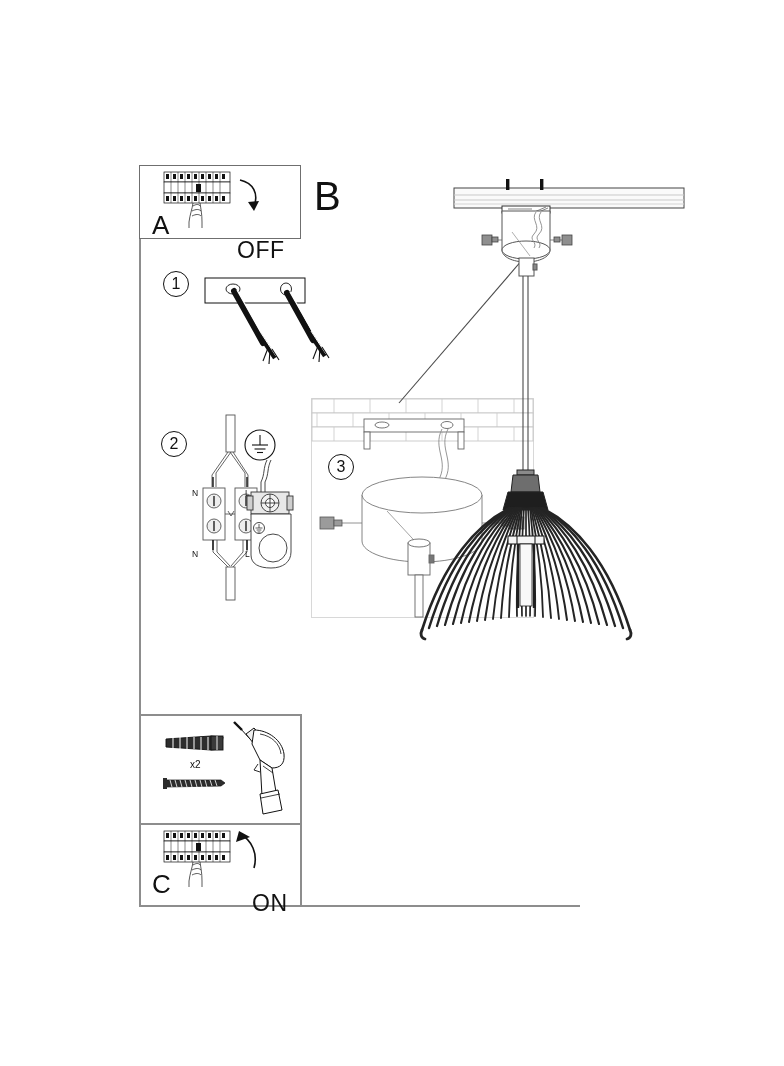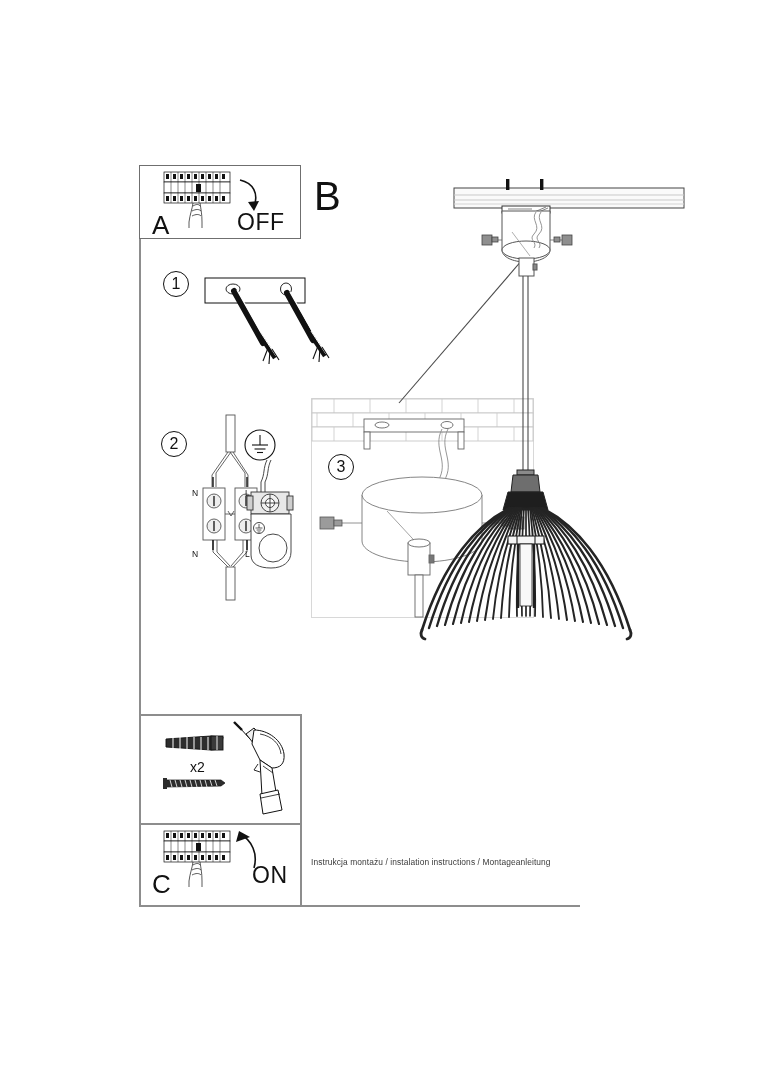--- a/index.html
+++ b/index.html
@@ -40,20 +40,21 @@
   }
   .big-letter.xl { font-size: 40px; }
 
   
   .switch-word {
     position: absolute;
     font-size: 23px;
     color: #111;
     letter-spacing: .5px;
     line-height: 1;
+    margin-top: 28px;
   }
 
   
   .step-num {
     position: absolute;
     width: 26px; height: 26px;
     border: 1.4px solid #111;
     border-radius: 50%;
     color: #111;
     font-size: 16px;
@@ -63,21 +64,21 @@
 
   
   .tiny-label {
     position: absolute;
     font-size: 8.5px;
     color: #111;
     line-height: 1;
   }
   .qty-label {
     position: absolute;
-    font-size: 14px;
+    font-size: 10px;
     color: #111;
   }
 
   
   #caption {
     position: absolute;
     left: 311px;
     top: 855px;
     width: 300px;
     font-size: 8.4px;
@@ -454,21 +455,20 @@
 
   <svg class="abs" style="left:234px; top:826px;" width="30" height="44" viewBox="0 0 30 44">
     <path d="M20 42 C24 28 18 14 6 8" fill="none" stroke="#111" stroke-width="1.6"></path>
     <path d="M2 16 L5 5 L16 11 Z" fill="#111"></path>
   </svg>
 
   <div class="big-letter" style="left:152px; top:871px;">C</div>
   <div class="switch-word" style="left:252px; top:864px;">ON</div>
 
   <div id="caption">
-    <div>Instrukcja montażu / instalation instructions / Montageanleitung</div>
   </div>
 
   <svg class="lamp-svg" style="left:400px; top:178px;" width="270" height="660" viewBox="0 0 270 660">
 
     <g stroke="#444" fill="#fff" stroke-width="1">
       <rect x="54" y="10" width="230" height="20" fill="#fafafa"></rect>
       <line x1="54" y1="17" x2="284" y2="17" stroke="#c9c9c9"></line>
       <line x1="54" y1="22" x2="284" y2="22" stroke="#c9c9c9"></line>
       <line x1="54" y1="26" x2="284" y2="26" stroke="#d4d4d4"></line>
     </g>

